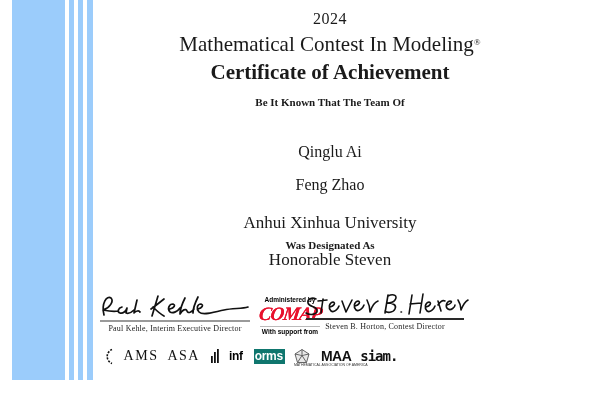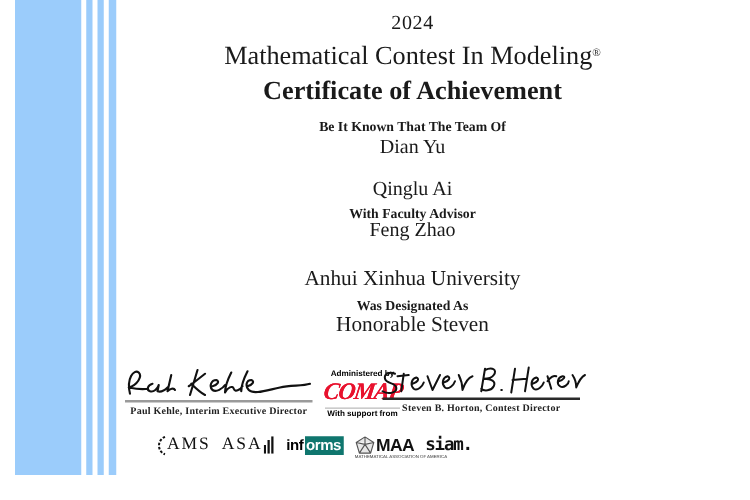--- a/index.html
+++ b/index.html
@@ -36,40 +36,40 @@
   .award{top:250px;font-size:17px;}
 
   
   .sig-block{position:absolute;}
   .sig-left{left:55px;top:291px;width:240px;}
   .sig-right{left:285px;top:291px;width:200px;}
   .sig-svg{display:block;margin:0 auto;}
   .sig-rule{height:2px;margin:-3px auto 2px auto;}
   .sig-rule-left{width:150px;background:#9a9a9a;}
   .sig-rule-right{width:158px;background:#2a2a2a;height:1.5px;}
-  .sig-caption{font-size:8px;text-align:center;color:#222;letter-spacing:.2px;font-weight:700;}
+  .sig-caption{font-size:8px;text-align:center;color:#222;letter-spacing:.2px;font-weight:400;}
 
   
   .comap-block{position:absolute;left:240px;top:296px;width:100px;text-align:center;}
   .tiny-label{font-size:6.5px;font-weight:700;font-family:"Liberation Sans",sans-serif;color:#000;}
   .comap-logo{
     font-size:19px;font-weight:700;font-style:italic;color:#e8112d;
     font-family:"Liberation Serif",serif;letter-spacing:-1px;
     transform:skewX(-8deg);display:inline-block;line-height:22px;
     text-shadow:0 0 .4px #e8112d;
   }
   .comap-rule{width:60px;height:1px;background:#bbb;margin:1px auto 1px auto;}
 
   
   .sponsors{
     position:absolute;left:100px;top:344px;width:300px;height:24px;
     display:flex;align-items:center;justify-content:center;gap:9px;
     font-family:"Liberation Serif",serif;
   }
-  .sponsor{display:flex;align-items:center;gap:1px;position:relative;}
+  .sponsor{display:flex;align-items:center;gap:11px;position:relative;}
   .ams-text,.asa-text{font-size:14px;letter-spacing:1.5px;color:#111;}
   .informs{font-family:"Liberation Sans",sans-serif;font-weight:700;font-size:12px;letter-spacing:-.3px;}
   .informs .inf{color:#000;}
   .informs .orms{color:#fff;background:#0f766e;padding:0 2px 1px 1px;}
   .maa-text{font-family:"Liberation Sans",sans-serif;font-weight:700;font-size:14px;color:#111;letter-spacing:-.5px;}
   .maa-caption{position:absolute;left:0;top:15px;width:70px;font-size:3.5px;
     font-family:"Liberation Sans",sans-serif;color:#333;white-space:nowrap;}
   .siam-text{font-family:"DejaVu Sans Mono",monospace;font-weight:700;font-size:14px;
     letter-spacing:-1px;color:#111;}
 </style>
@@ -88,24 +88,22 @@
     <div class="cline year">2024</div>
 
     <div class="cline title">
       <span>Mathematical Contest In Modeling</span><sup>®</sup>
     </div>
 
     <div class="cline subtitle">Certificate of Achievement</div>
 
     <div class="cline small-label known">Be It Known That The Team Of</div>
 
-    <div class="cline name team-1">Dian Yu</div>
     <div class="cline name team-3">Qinglu Ai</div>
 
-    <div class="cline small-label advisor-label">With Faculty Advisor</div>
     <div class="cline name advisor-name">Feng Zhao</div>
 
     <div class="cline institution">Anhui Xinhua University</div>
 
     <div class="cline small-label designated">Was Designated As</div>
     <div class="cline award">Honorable Steven</div>
   </div>
 
   <div class="sig-block sig-left">
     <svg class="sig-svg" width="170" height="32" viewBox="0 0 170 32">

